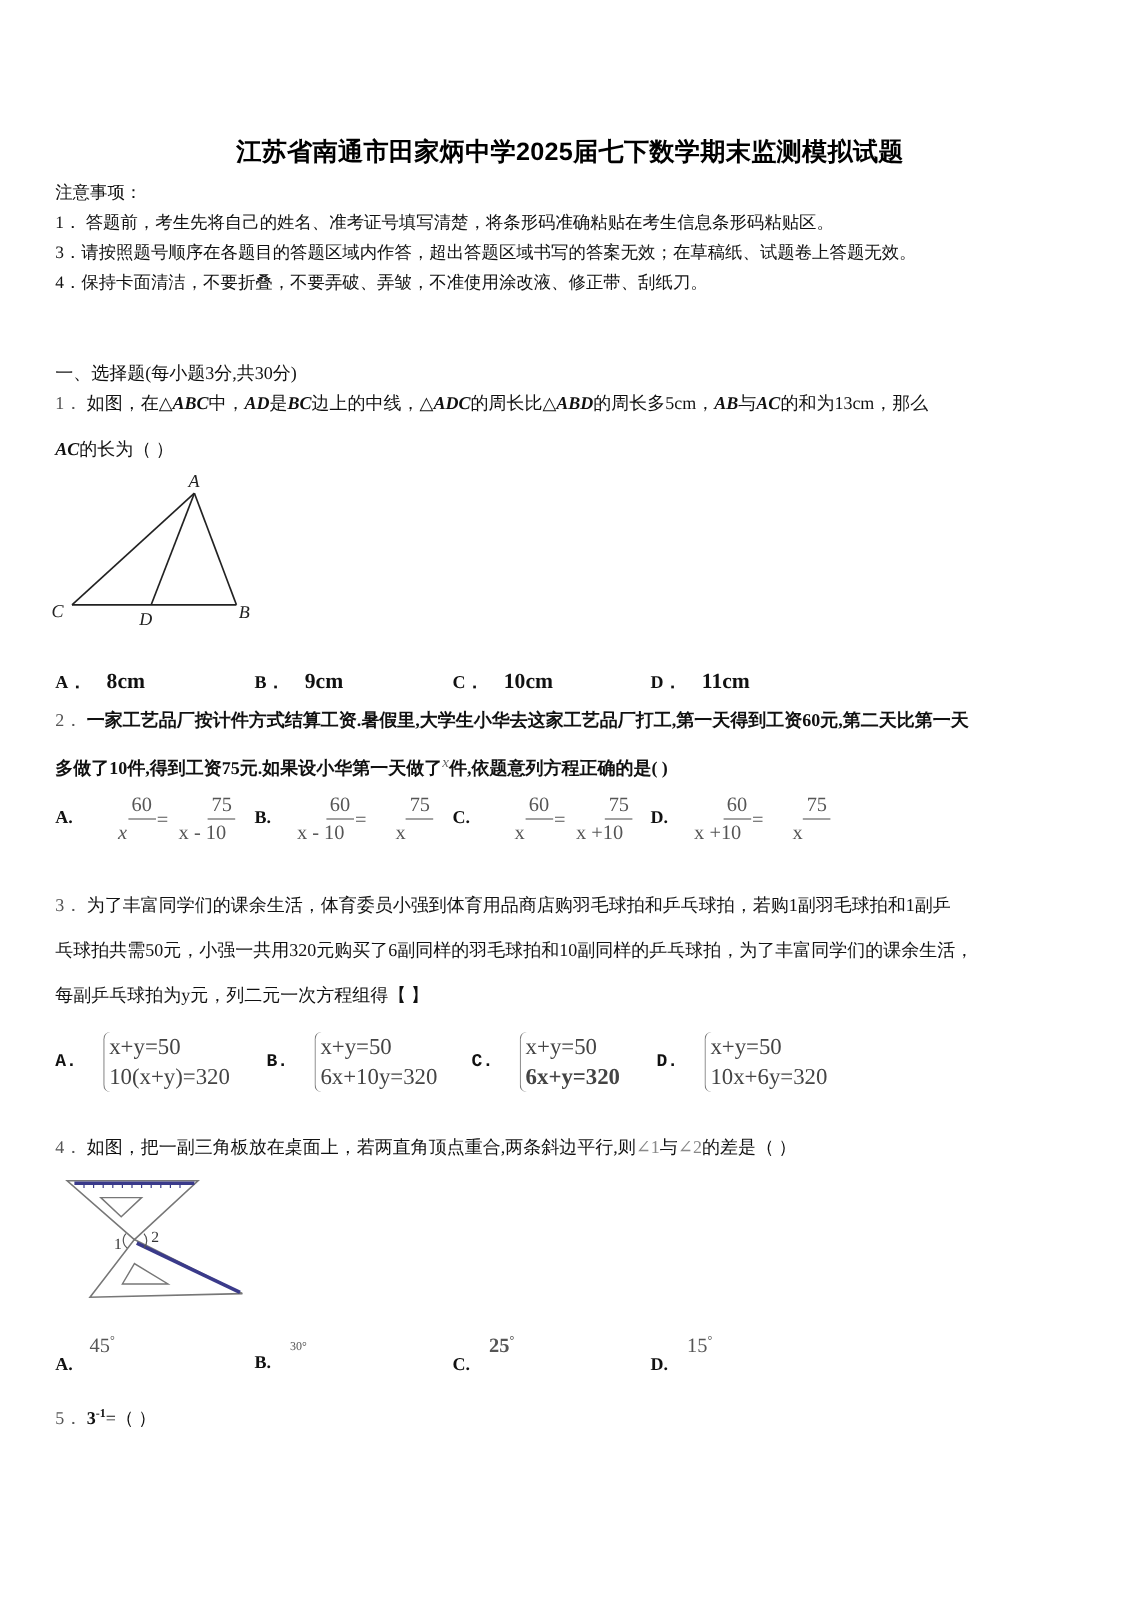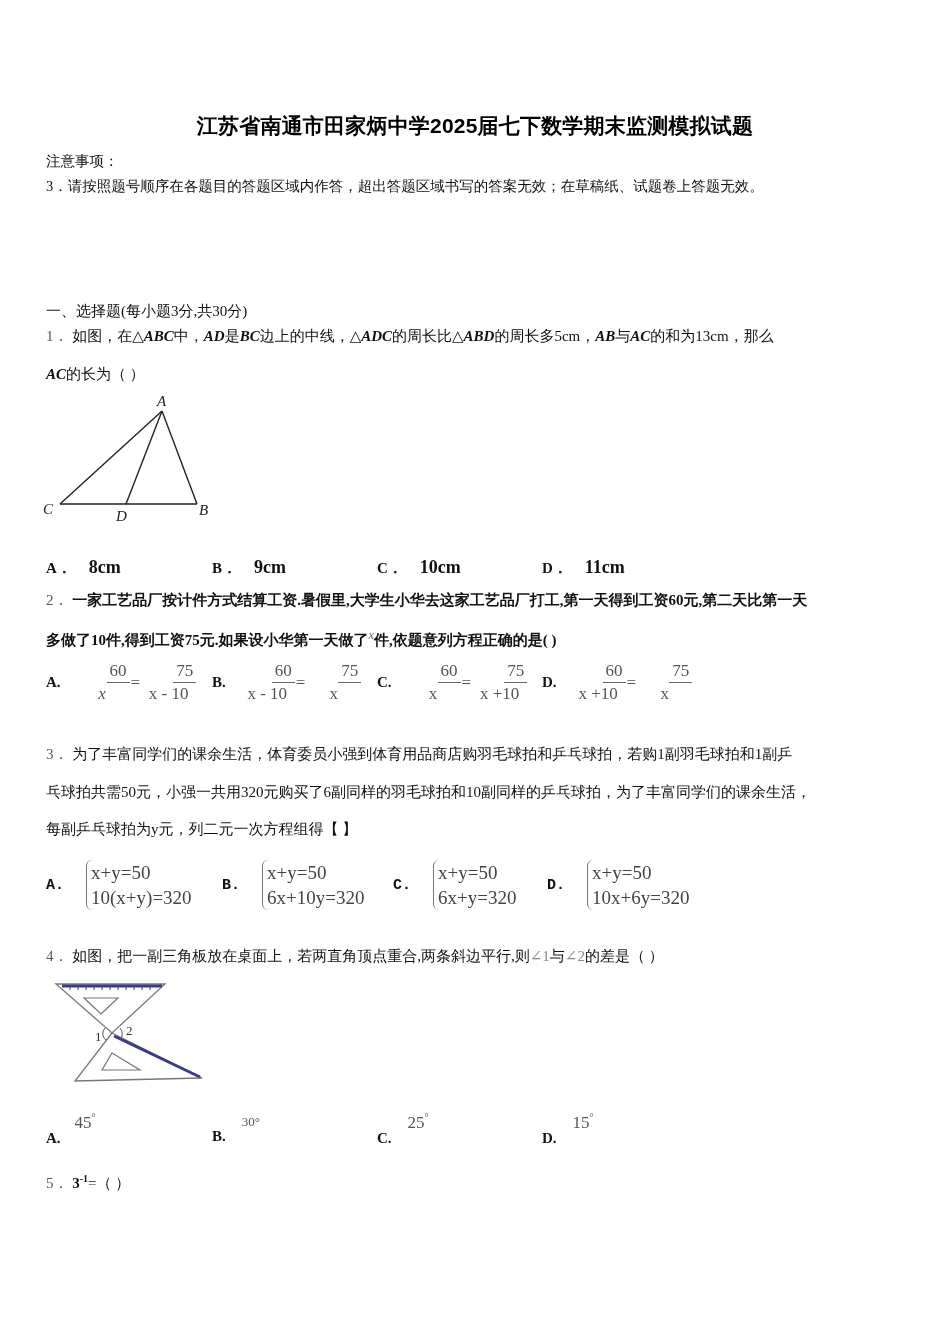--- a/index.html
+++ b/index.html
@@ -24,21 +24,23 @@
   .deg { font-size: 17px; color: #555; }
   .deg sup { font-size: 10px; }
 </style>
 </head>
 <body>
 
 <div class="abs title">江苏省南通市田家炳中学2025届七下数学期末监测模拟试题</div>
 
 <div class="abs notice" style="left:46px; top:149px;">
   <div>注意事项：</div>
+  <div>1．  答题前，考生先将自己的姓名、准考证号填写清楚，将条形码准确粘贴在考生信息条形码粘贴区。</div>
   <div>3．请按照题号顺序在各题目的答题区域内作答，超出答题区域书写的答案无效；在草稿纸、试题卷上答题无效。</div>
+  <div>4．保持卡面清洁，不要折叠，不要弄破、弄皱，不准使用涂改液、修正带、刮纸刀。</div>
 </div>
 
 <div class="abs q" style="left:46px; top:302px;">一、选择题(每小题3分,共30分)</div>
 
 <div class="abs q" style="left:46px; top:327px;">
   <span class="qnum">1．</span>
   <span>如图，在△</span><span class="it">ABC</span><span>中，</span><span class="it">AD</span><span>是</span><span class="it">BC</span><span>边上的中线，△</span><span class="it">ADC</span><span>的周长比△</span><span class="it">ABD</span><span>的周长多5cm，</span><span class="it">AB</span><span>与</span><span class="it">AC</span><span>的和为13cm，那么</span>
 </div>
 <div class="abs q" style="left:46px; top:365px;">
   <span class="it">AC</span><span>的长为（     ）</span>
@@ -99,21 +101,21 @@
 <div class="abs" style="left:46px; top:860px;">
   <span class="opt-label" style="font-family:'Liberation Mono', monospace; vertical-align:middle;">A.</span>
   <span class="sys"><span style="display:block;">x+y=50</span><span style="display:block;">10(x+y)=320</span></span>
 </div>
 <div class="abs" style="left:222px; top:860px;">
   <span class="opt-label" style="font-family:'Liberation Mono', monospace; vertical-align:middle;">B.</span>
   <span class="sys"><span style="display:block;">x+y=50</span><span style="display:block;">6x+10y=320</span></span>
 </div>
 <div class="abs" style="left:393px; top:860px;">
   <span class="opt-label" style="font-family:'Liberation Mono', monospace; vertical-align:middle;">C.</span>
-  <span class="sys"><span style="display:block;">x+y=50</span><span style="display:block;">6x+y=320</span></span>
+  <span class="sys"><span style="display:block;">x+y=50</span><span style="display:block;font-weight:bold;">6x+y=320</span></span>
 </div>
 <div class="abs" style="left:547px; top:860px;">
   <span class="opt-label" style="font-family:'Liberation Mono', monospace; vertical-align:middle;">D.</span>
   <span class="sys"><span style="display:block;">x+y=50</span><span style="display:block;">10x+6y=320</span></span>
 </div>
 
 <div class="abs q" style="left:46px; top:947px;">
   <span class="qnum">4．</span>
   <span>如图，把一副三角板放在桌面上，若两直角顶点重合,两条斜边平行,则</span><span style="color:#888;">∠1</span><span>与</span><span style="color:#888;">∠2</span><span>的差是（       ）</span>
 </div>
@@ -148,25 +150,25 @@
     <text x="76" y="57">2</text>
   </g>
 </svg>
 
 <div class="abs" style="left:46px; top:1112px;">
   <span class="opt-label" style="position:relative; top:15px;">A.</span>
   <span class="deg" style="margin-left:10px;"><span>45</span><sup>°</sup></span>
 </div>
 <div class="abs" style="left:212px; top:1112px;">
   <span class="opt-label" style="position:relative; top:15px;">B.</span>
-  <span class="deg" style="margin-left:12px; font-size:13px;"><span>30</span><span>°</span></span>
+  <span class="deg" style="margin-left:12px; font-size:10px;"><span>30</span><span>°</span></span>
 </div>
 <div class="abs" style="left:377px; top:1112px;">
   <span class="opt-label" style="position:relative; top:15px;">C.</span>
-  <span class="deg" style="margin-left:12px;"><span>25</span><sup>°</sup></span>
+  <span class="deg" style="margin-left:12px;font-weight:bold;"><span>25</span><sup>°</sup></span>
 </div>
 <div class="abs" style="left:542px; top:1112px;">
   <span class="opt-label" style="position:relative; top:15px;">D.</span>
   <span class="deg" style="margin-left:12px;"><span>15</span><sup>°</sup></span>
 </div>
 
 <div class="abs q" style="left:46px; top:1173px;text-align:right;">
   <span class="qnum">5．</span>
   <span class="bold">3</span><sup class="bold" style="font-size:10px;">-1</sup><span>=（        ）</span>
 </div>

